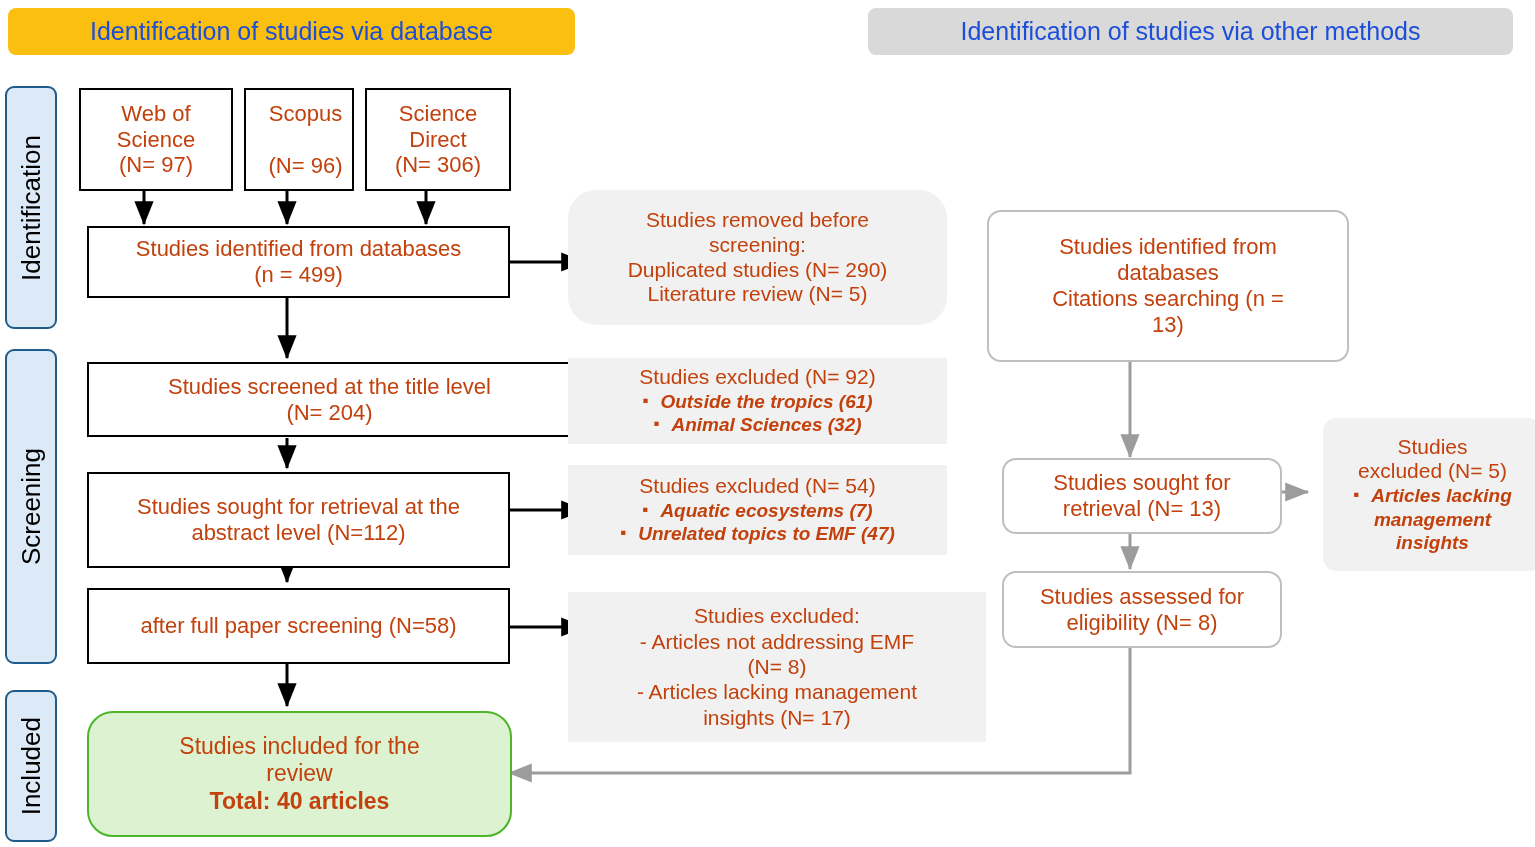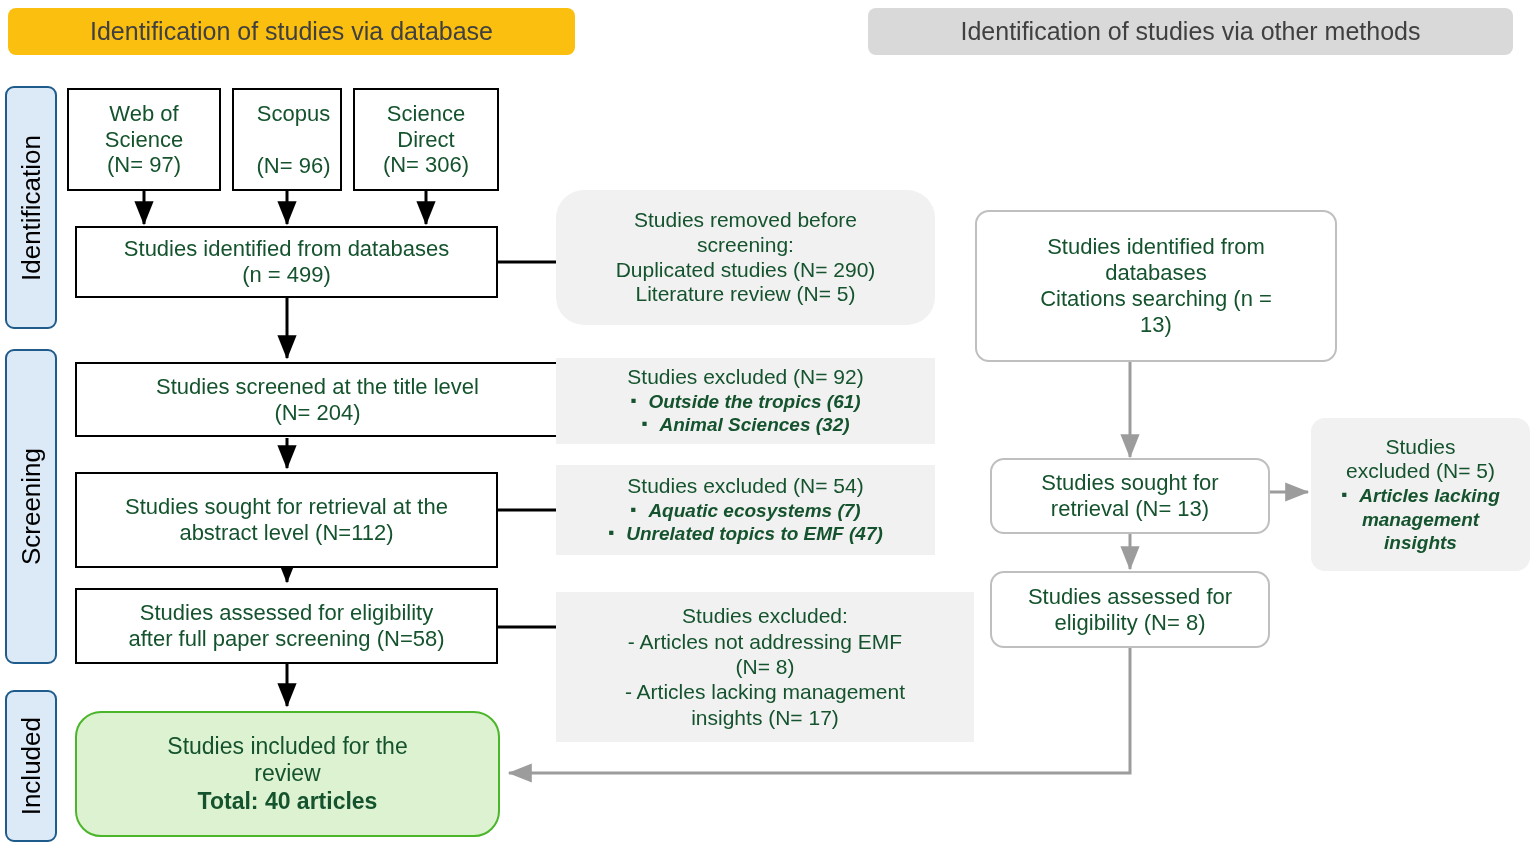--- a/index.html
+++ b/index.html
@@ -21,21 +21,21 @@
   .abs { position: absolute; box-sizing: border-box; }
 
   
   .banner {
     display: flex;
     align-items: center;
     justify-content: center;
     text-align: center;
     border-radius: 8px;
     font-size: 25px;
-    color: #404040;
+    color: #1d4ed8;
     line-height: 1.15;
     padding: 2px 28px;
   }
   .banner-db { background: #FBBF10; }
   .banner-other { background: #D9D9D9; }
 
   
   .stage-tab {
     background: #DCE9F7;
     border: 2.5px solid #1F5C8B;
@@ -53,21 +53,22 @@
     letter-spacing: 0px;
   }
 
   
   .box {
     display: flex;
     align-items: center;
     justify-content: center;
     text-align: center;
     line-height: 1.18;
-    color: #14532d;
+    color: #c2410c;
+    margin-left: 12px;
   }
   .box-hard {
     background: #ffffff;
     border: 2.5px solid #000000;
     font-size: 22px;
   }
   .box-gray {
     background: #F1F1F1;
     border: none;
     font-size: 21px;
@@ -225,21 +226,20 @@
 
   <div class="abs box box-hard" style="left:75px; top:472px; width:423px; height:96px;">
     <div class="box-inner">
       <div>Studies sought for retrieval at the</div>
       <div>abstract level (N=112)</div>
     </div>
   </div>
 
   <div class="abs box box-hard" style="left:75px; top:588px; width:423px; height:76px;">
     <div class="box-inner">
-      <div>Studies assessed for eligibility</div>
       <div>after full paper screening  (N=58)</div>
     </div>
   </div>
 
   <div class="abs box box-included" style="left:75px; top:711px; width:425px; height:126px;">
     <div class="box-inner">
       <div>Studies included for the</div>
       <div>review</div>
       <div class="bold-line">Total: 40 articles</div>
     </div>

